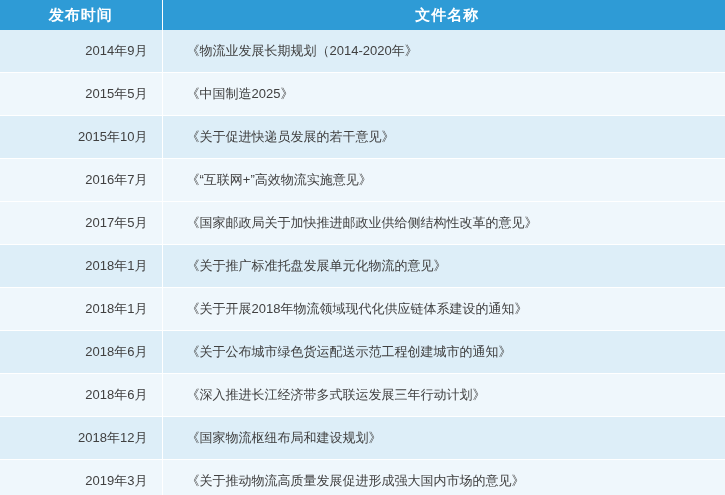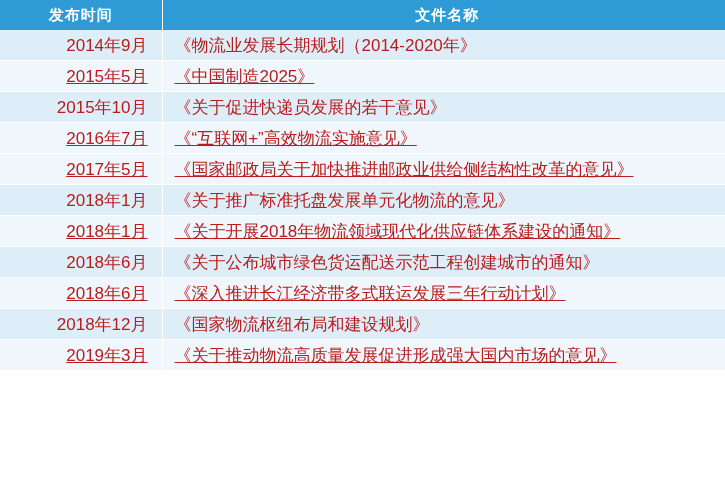--- a/index.html
+++ b/index.html
@@ -35,43 +35,42 @@
     padding: 0;
     text-align: center;
     border-right: 1px solid #ffffff;
     letter-spacing: 1px;
   }
   table.policy-table thead th:last-child {
     border-right: none;
     padding-left: 7px;
   }
   table.policy-table tbody td {
-    height: 30px;
-    font-size: 17px;
-    color: #b91c1c;
+    height: 42px;
+    font-size: 13px;
+    color: #404040;
     padding: 0 6px;
     border-bottom: 1px solid #ffffff;
     white-space: nowrap;
     overflow: hidden;
   }
   table.policy-table tbody tr td.cell-date {
     text-align: right;
     padding-right: 14px;
     border-right: 1px solid #ffffff;
   }
   table.policy-table tbody tr td.cell-name {
     text-align: left;
-    padding-left: 12px;
+    padding-left: 24px;
   }
   table.policy-table tbody tr.row-odd td {
     background: #ddeef8;
   }
   table.policy-table tbody tr.row-even td {
     background: #eff7fc;
-    text-decoration: underline;
   }
 </style>
 </head>
 <body>
 
 <div class="table-wrap">
   <table class="policy-table">
     <colgroup>
       <col class="col-date">
       <col class="col-name">

